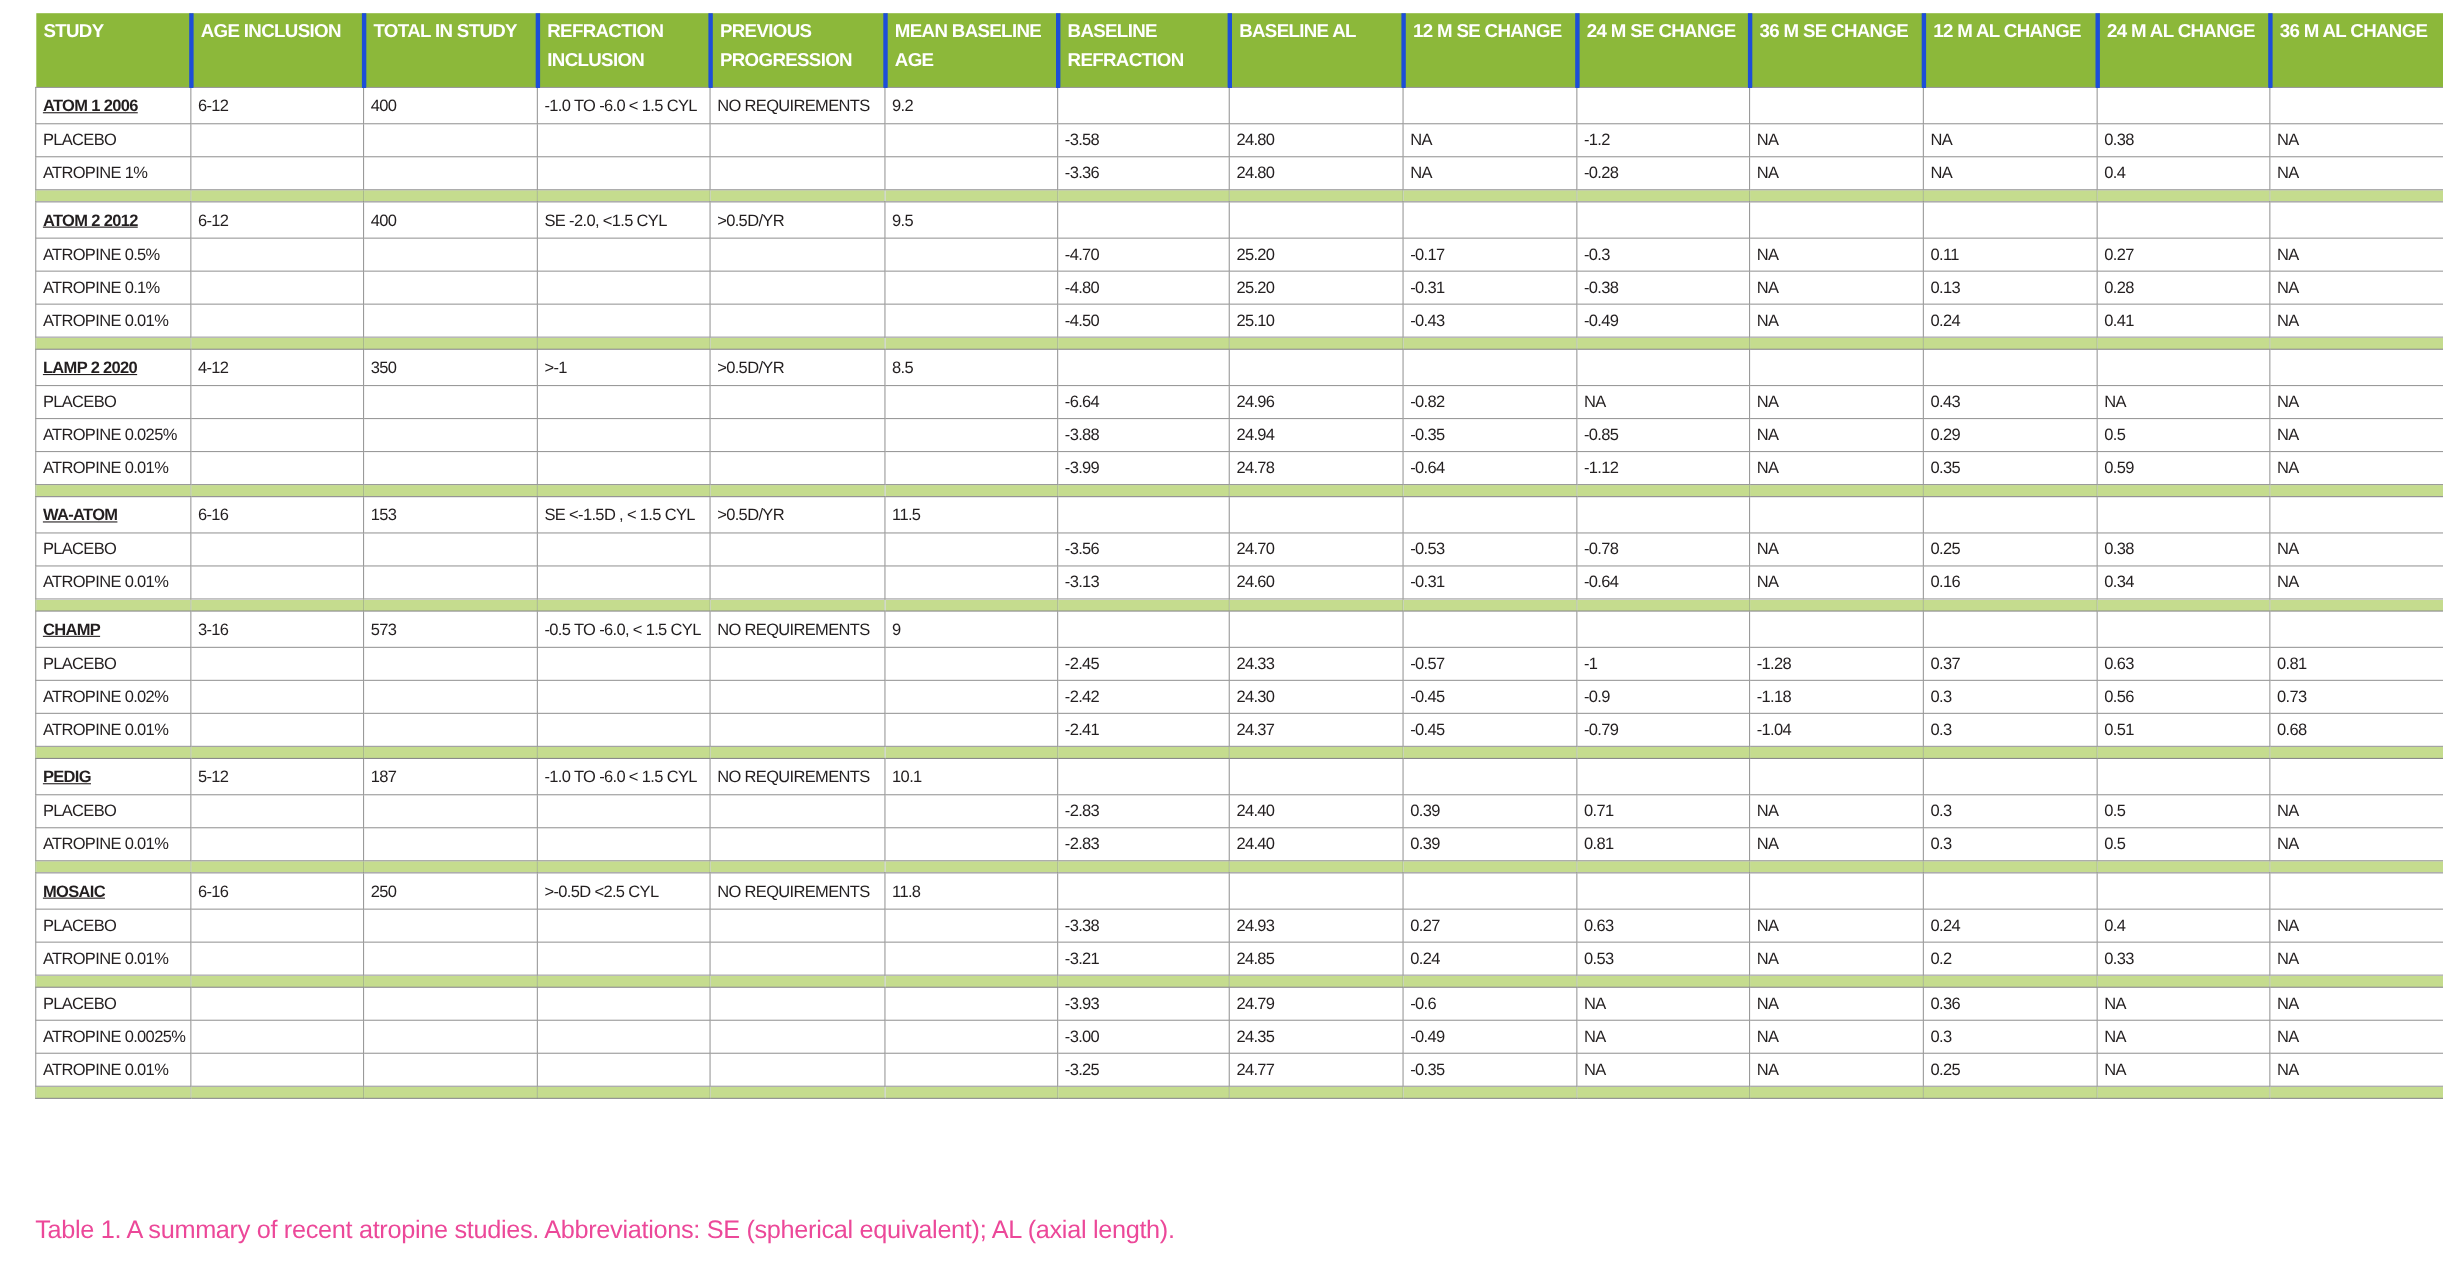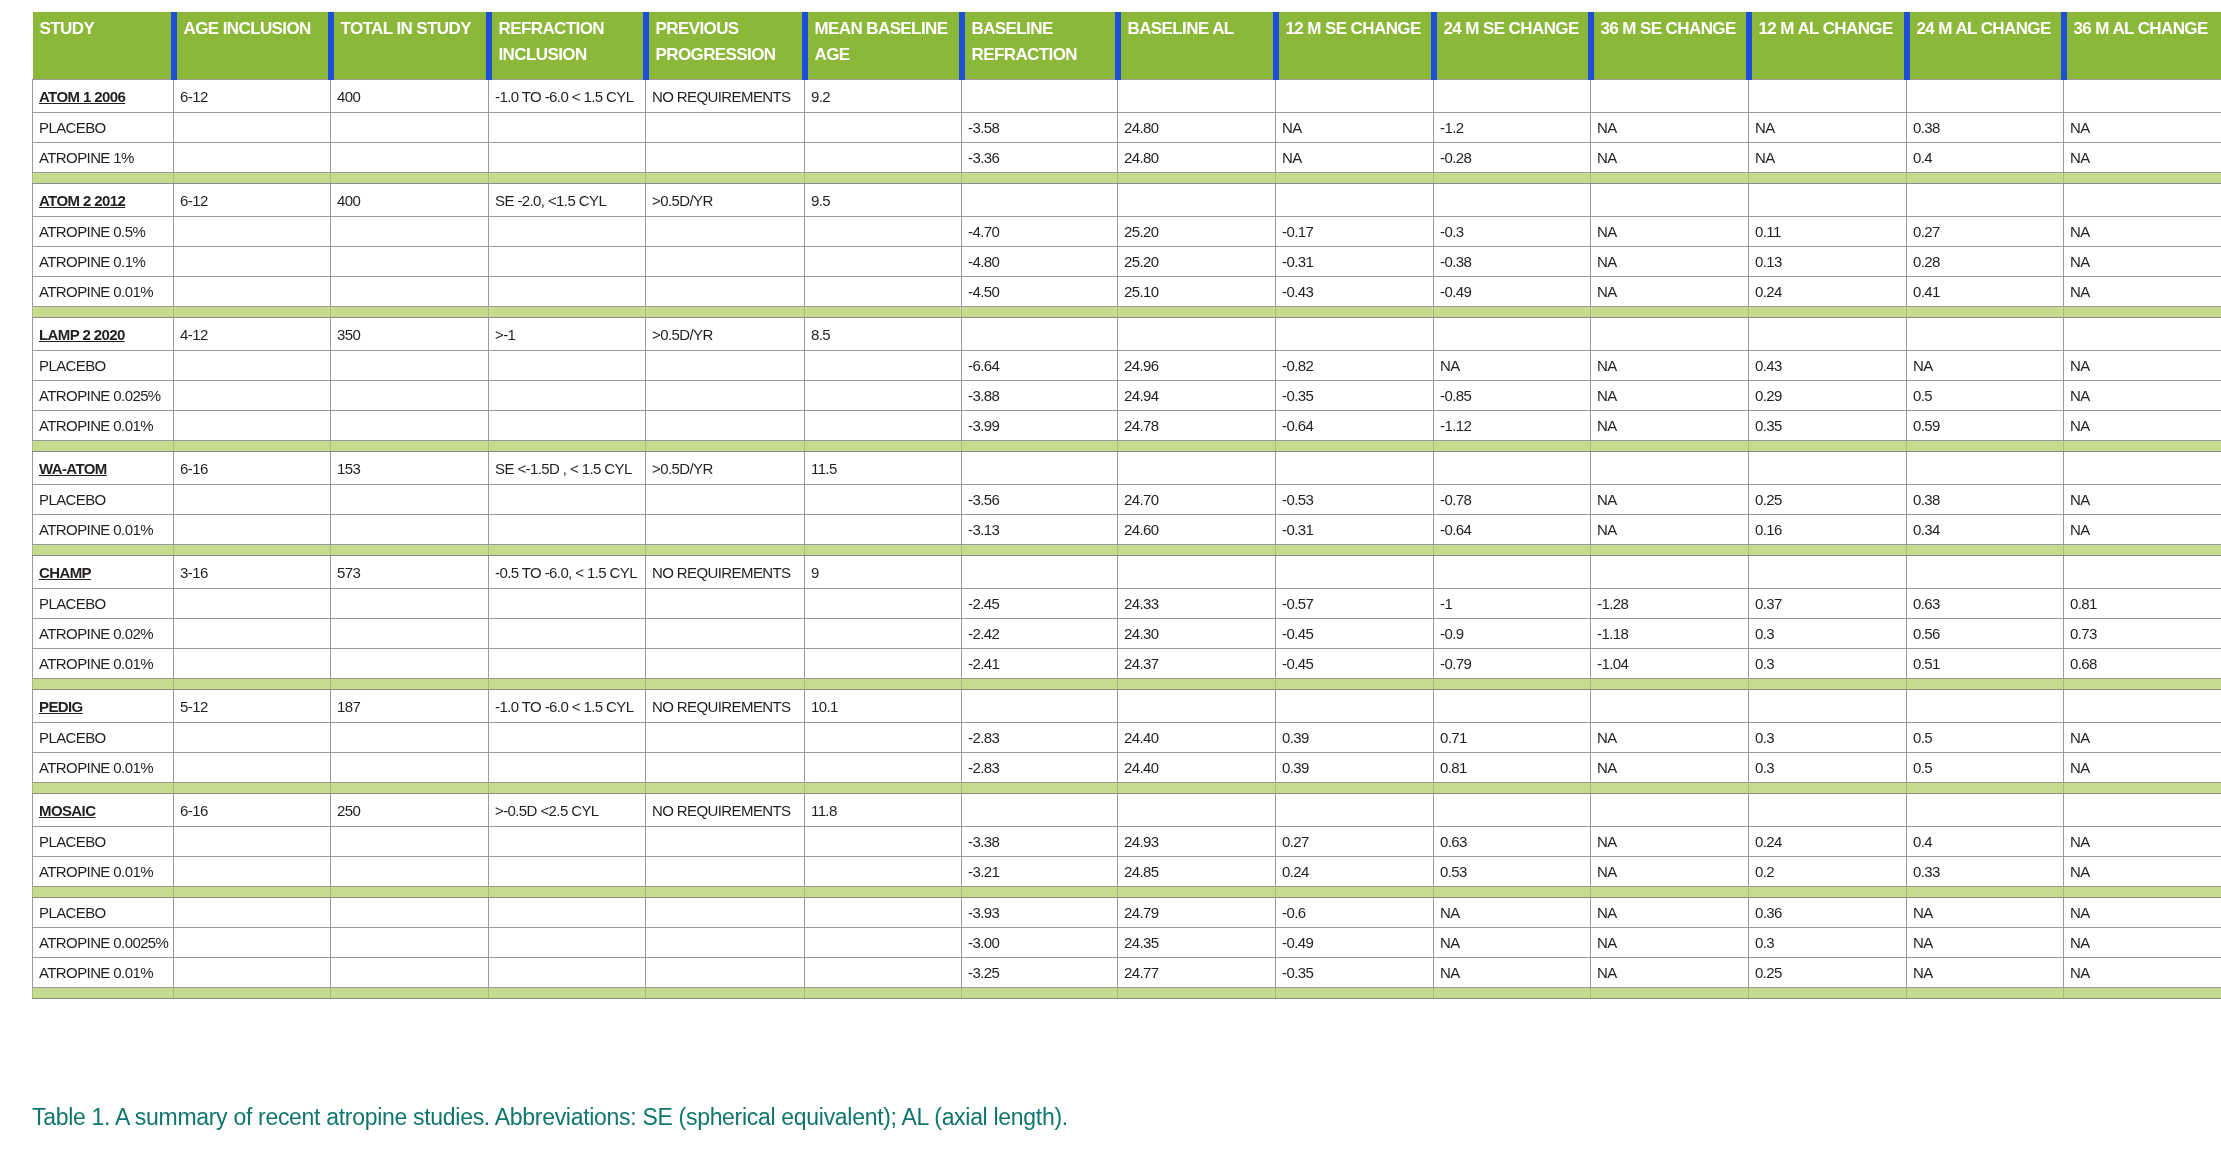--- a/index.html
+++ b/index.html
@@ -16,30 +16,30 @@
   #tbl col.c6 { width: 156px; }
   #tbl col.c7 { width: 158px; }
   #tbl col.c8 { width: 158px; }
   #tbl col.c9 { width: 157px; }
   #tbl col.c10 { width: 158px; }
   #tbl col.c11 { width: 158px; }
   #tbl col.c12 { width: 157px; }
   #tbl col.c13 { width: 158px; }
   #tbl th { background: #8cb83a; color: #ffffff; font-weight: bold; text-align: left;
             vertical-align: top; font-size: 17px; line-height: 26px; height: 63px;
-            padding: 4px 7px 0 7px; border-left: 6px solid #1d4ed8; letter-spacing: -0.6px;
+            padding: 4px 7px 0 7px; border-left: 4px solid #1d4ed8; letter-spacing: -0.6px;
             font-stretch: condensed; }
   #tbl th:first-child { border-left: none; }
   #tbl td { font-size: 15px; height: 29px; padding: 0 6px; border: 1px solid #9a9a9a;
             vertical-align: middle; white-space: nowrap; overflow: hidden; letter-spacing: -0.6px; }
   #tbl tr.study td { height: 32px; }
   #tbl tr.study td.name { font-weight: bold; text-decoration: underline; }
   #tbl tr.sep td { background: #c5dc8e; height: 10px; padding: 0; border-top: 1px solid #8a8a8a;
                    border-bottom: 1px solid #8a8a8a; border-left: 1px solid #a8b98a; border-right: 1px solid #a8b98a; }
-  #caption { position: absolute; left: 32px; top: 1104px; font-size: 23px; color: #0f766e;
+  #caption { position: absolute; left: 32px; top: 1104px; font-size: 23px; color: #ec4899;
              letter-spacing: -0.3px; }
 </style>
 </head>
 <body>
 
 <table id="tbl">
   <colgroup>
     <col class="c0">
       <col class="c1">
       <col class="c2">

